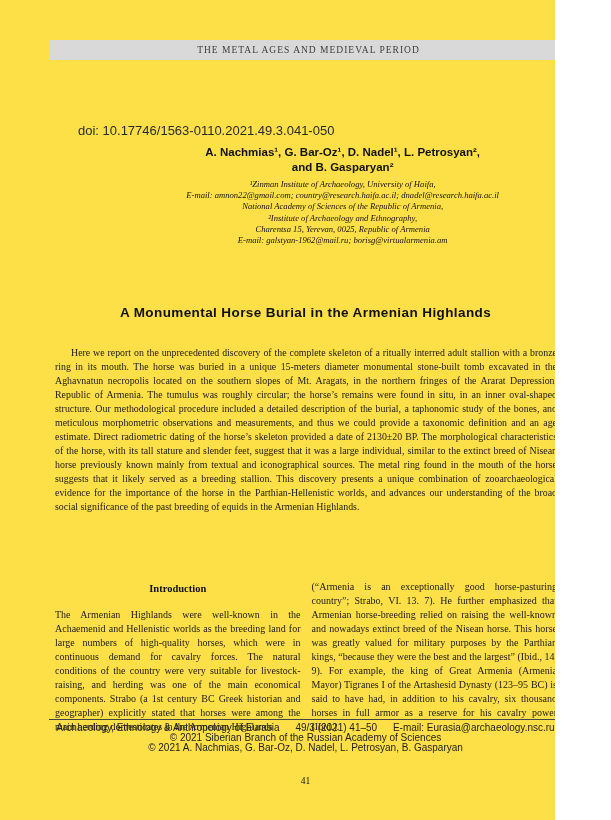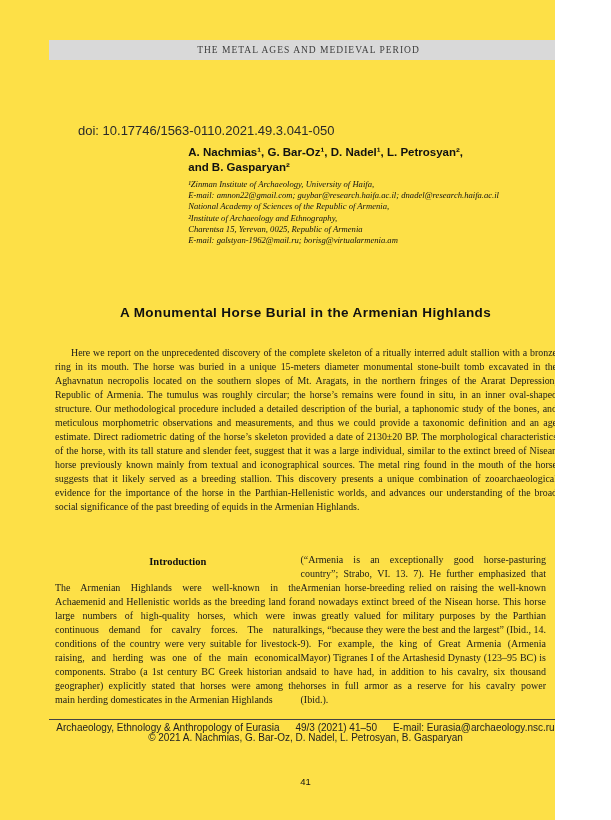--- a/index.html
+++ b/index.html
@@ -12,21 +12,21 @@
     position:absolute; left:49px; top:40px; width:519px; height:20px;
     background:var(--running-head-bg,#d9d9d9);
     display:flex; align-items:center; justify-content:center;
     font-family:"Liberation Serif", serif; font-size:9.5px;
     letter-spacing:1px; color:var(--running-head-text,#3c3c3c);
   }
   .doi {
     position:absolute; left:78px; top:123px;
     font-family:"Liberation Sans", sans-serif; font-size:13px; color:#2a2a2a;
   }
-  .authors-block { position:absolute; right:56px; top:145px; text-align:left; }
+  .authors-block { position:absolute; right:56px; top:145px; text-align:center; }
   .author-line {
     font-family:"Liberation Sans", sans-serif; font-weight:bold;
     font-size:11.5px; line-height:15px; color:#111;
   }
   .affiliations { margin-top:4px; font-style:italic; font-size:8.6px; line-height:11.2px; color:#111; }
   .title {
     position:absolute; left:0; width:611px; top:305px; margin:0; text-align:center;
     font-family:"Liberation Sans", sans-serif; font-weight:bold;
     font-size:13.5px; letter-spacing:0.4px; color:#111;
   }
@@ -34,57 +34,57 @@
     position:absolute; left:55px; width:502px; top:346px; margin:0;
     font-size:9.9px; line-height:14px;
     text-align:justify; text-indent:16px;
   }
   .keywords {
     position:absolute; left:55px; width:502px; top:527px; margin:0;
     font-size:9.9px; line-height:14px; text-indent:16px;
   }
   .keywords .kw-text { font-style:italic; }
   .columns {
-    position:absolute; left:55px; top:553px; width:502px;
-    display:flex; 
+    position:absolute; left:55px; top:580px; width:502px;
+    display:flex; gap:11px;
   }
   .col { width:245.5px; }
   .section-heading {
     margin:3px 0 14px 0; text-align:center;
     font-size:10.5px; font-weight:bold; color:#111;
   }
   .body-text { margin:0; font-size:10px; line-height:14px; text-align:justify; }
   .footer-rule { position:absolute; left:49px; top:719px; width:519px; border-top:1px solid #444; }
   .footer-text {
     position:absolute; left:0; width:611px; top:723px; text-align:center;
     font-family:"Liberation Sans", sans-serif; font-size:10px; line-height:10px; color:#222;
   }
   .footer-seg + .footer-seg { margin-left:13px; }
   .page-number {
     position:absolute; left:0; width:611px; top:776px; text-align:center;
-    font-family:Liberation Sans, sans-serif; font-size:9.5px; color:#111;
+    font-family:Liberation Serif, serif; font-size:9.5px; color:#111;
   }
 </style>
 </head>
 <body>
 
 <div class="page">
 
   <header class="running-head">
     <span>THE METAL AGES AND MEDIEVAL PERIOD</span>
   </header>
 
   <div class="doi">doi: 10.17746/1563-0110.2021.49.3.041-050</div>
 
   <div class="authors-block">
     <div class="author-line">A. Nachmias¹, G. Bar-Oz¹, D. Nadel¹, L. Petrosyan²,</div>
     <div class="author-line">and B. Gasparyan²</div>
     <div class="affiliations">
       <div>¹Zinman Institute of Archaeology, University of Haifa,</div>
-      <div>E-mail: amnon22@gmail.com; guybar@research.haifa.ac.il; dnadel@research.haifa.ac.il</div>
+      <div>E-mail: amnon22@gmail.com; country@research.haifa.ac.il; dnadel@research.haifa.ac.il</div>
       <div>National Academy of Sciences of the Republic of Armenia,</div>
       <div>²Institute of Archaeology and Ethnography,</div>
       <div>Charentsa 15, Yerevan, 0025, Republic of Armenia</div>
       <div>E-mail: galstyan-1962@mail.ru; borisg@virtualarmenia.am</div>
     </div>
   </div>
 
   <h1 class="title">A Monumental Horse Burial in the Armenian Highlands</h1>
 
   <p class="abstract">Here we report on the unprecedented discovery of the complete skeleton of a ritually interred adult stallion with a bronze ring in its mouth. The horse was buried in a unique 15-meters diameter monumental stone-built tomb excavated in the Aghavnatun necropolis located on the southern slopes of Mt. Aragats, in the northern fringes of the Ararat Depression, Republic of Armenia. The tumulus was roughly circular; the horse’s remains were found in situ, in an inner oval-shaped structure. Our methodological procedure included a detailed description of the burial, a taphonomic study of the bones, and meticulous morphometric observations and measurements, and thus we could provide a taxonomic definition and an age estimate. Direct radiometric dating of the horse’s skeleton provided a date of 2130±20 BP. The morphological characteristics of the horse, with its tall stature and slender feet, suggest that it was a large individual, similar to the extinct breed of Nisean horse previously known mainly from textual and iconographical sources. The metal ring found in the mouth of the horse suggests that it likely served as a breeding stallion. This discovery presents a unique combination of zooarchaeological evidence for the importance of the horse in the Parthian-Hellenistic worlds, and advances our understanding of the broad social significance of the past breeding of equids in the Armenian Highlands.</p>
@@ -101,18 +101,19 @@
   </div>
 
   <div class="footer-rule"></div>
 
   <div class="footer-text">
     <div>
       <span class="footer-seg">Archaeology, Ethnology &amp; Anthropology of Eurasia</span>
       <span class="footer-seg">49/3 (2021)  41–50</span>
       <span class="footer-seg">E-mail: Eurasia@archaeology.nsc.ru</span>
     </div>
+    <div>© 2021  Siberian Branch of the Russian Academy of Sciences</div>
     <div>© 2021  A. Nachmias, G. Bar-Oz, D. Nadel, L. Petrosyan, B. Gasparyan</div>
   </div>
 
   <div class="page-number">41</div>
 
 </div>
 
 </body></html>

